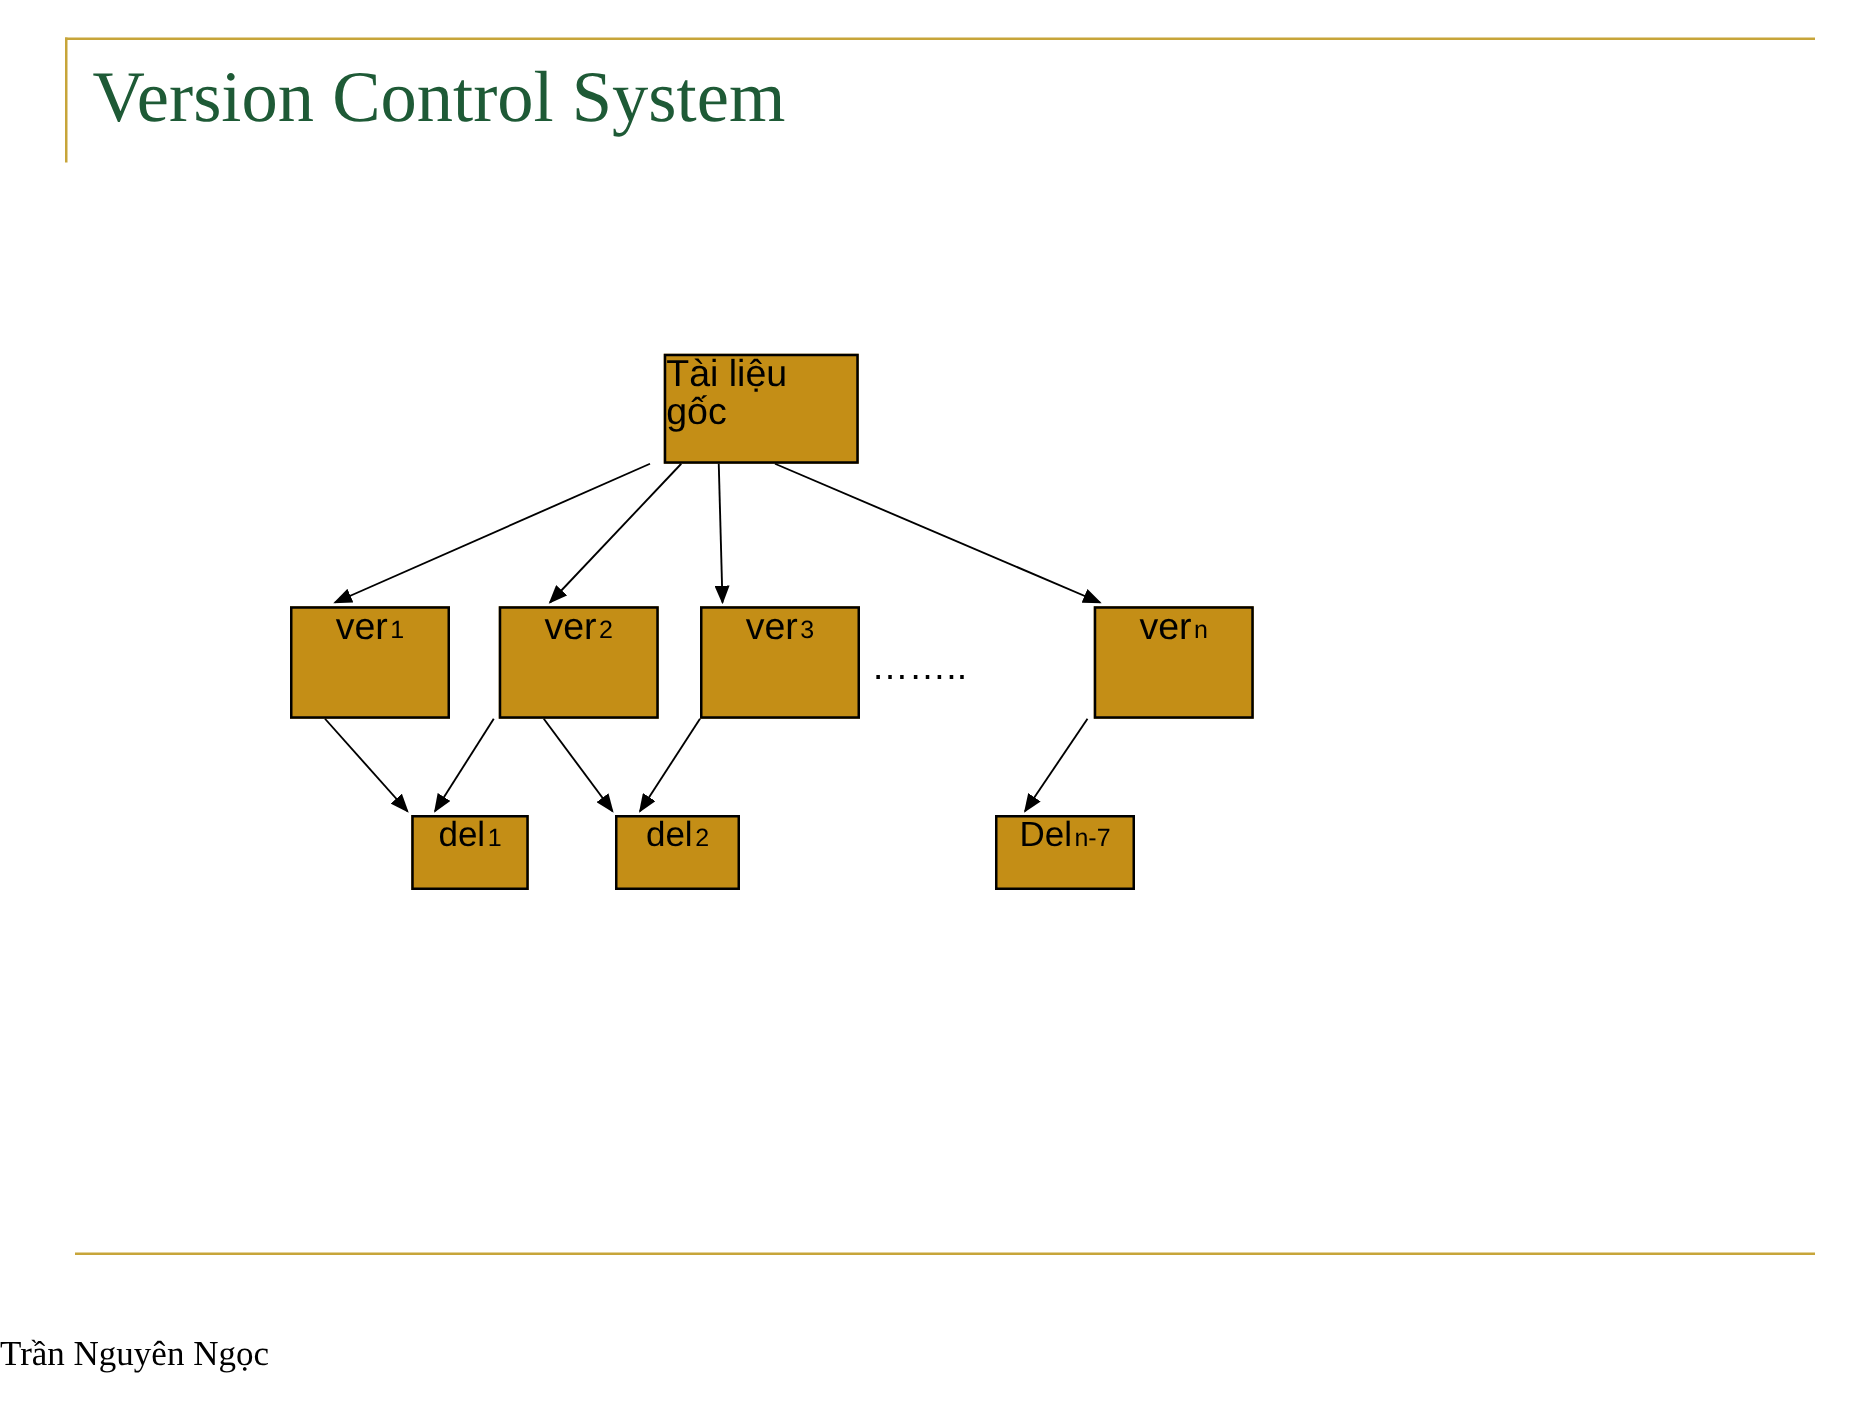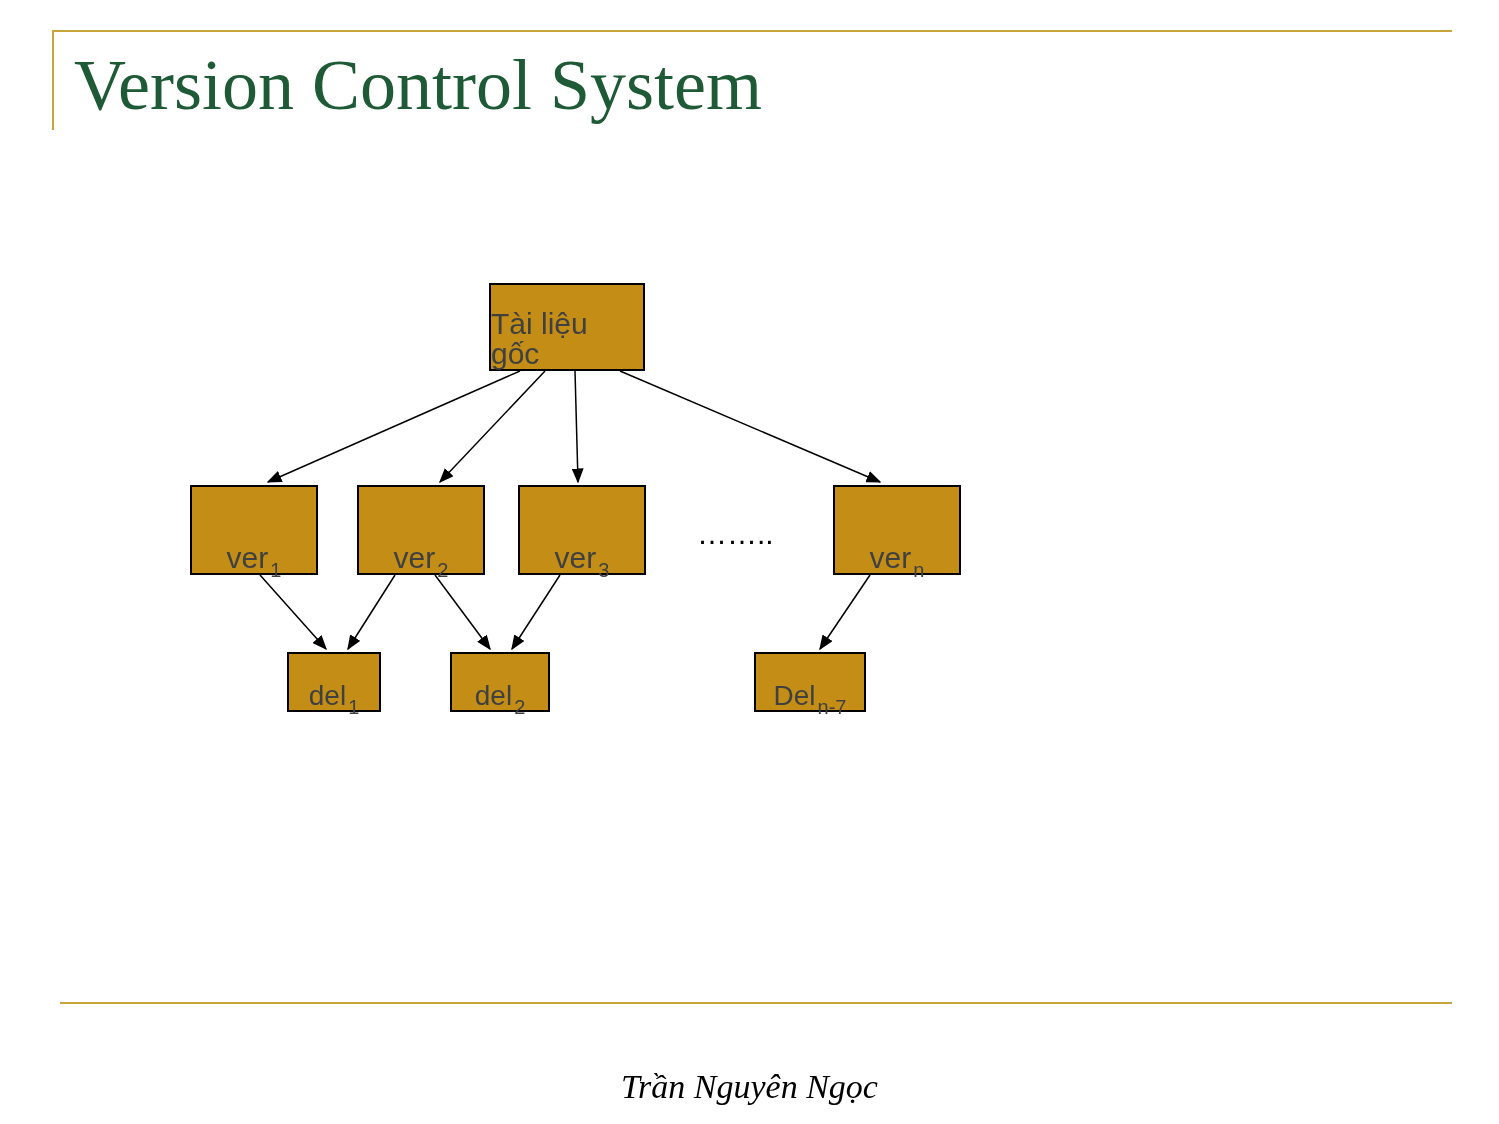--- a/index.html
+++ b/index.html
@@ -34,45 +34,44 @@
     width: 1392px;
     height: 2px;
     background: #c7a53a;
   }
   .slide-title {
     position: absolute;
     left: 74px;
     top: 44px;
     font-family: "Times New Roman", serif;
     color: #1e5a36;
-    font-size: 72px;
+    font-size: 58px;
     font-weight: 400;
   }
   .footer-text {
     position: absolute;
     left: 0;
     right: 0;
     top: 1068px;
-    text-align: center;
     font-family: "Times New Roman", serif;
-    font-style: italic;
-    font-size: 34px;
+    font-size: 28px;
     color: #000;
   }
   .box {
     position: absolute;
     background: #c48e16;
     border: 2px solid #000;
-    color: #404040;
+    color: #000000;
     display: flex;
-    align-items: flex-end;
+    align-items: flex-start;
     justify-content: center;
     font-size: 30px;
     box-sizing: border-box;
     line-height: 1;
+    margin-left: 42px;
   }
   .box .sub {
     font-size: 20px;
     position: relative;
     top: 7px;
     margin-left: 2px;
   }
   .ellipsis {
     position: absolute;
     font-size: 30px;

